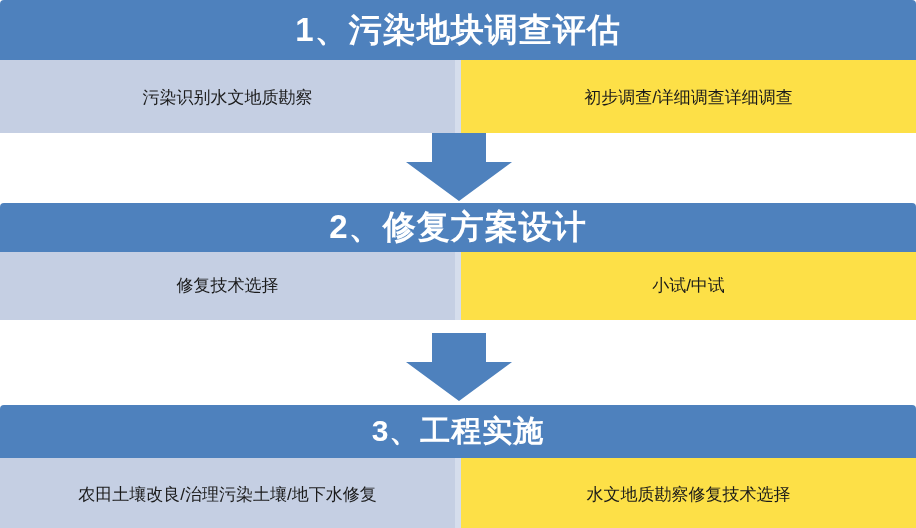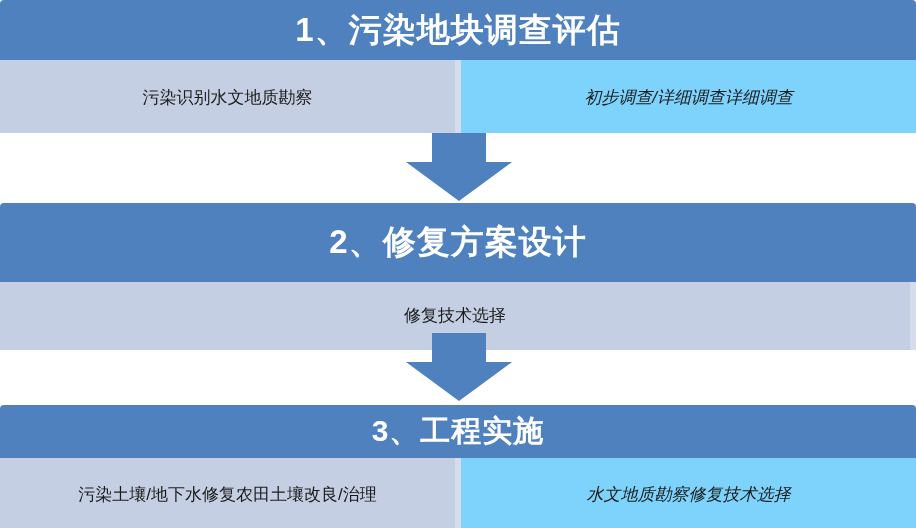--- a/index.html
+++ b/index.html
@@ -51,38 +51,38 @@
     flex: 1 1 0;
     display: flex;
     flex-direction: row;
     align-items: center;
     justify-content: center;
     color: #1a1a1a;
     font-size: 17px;
     line-height: 1.72;
   }
   .col-left  { background: #C5CFE3; }
-  .col-right { background: #7dd3fc; font-style: italic; }
+  .col-right { background: #fde047; }
   .col-divider {
     flex: 0 0 6px;
     background: #D5DDEC;
   }
   .item {
     white-space: nowrap;
   }
 
   
   #stage-1 { top: 0px; }
   #stage-1 .stage-header { height: 60px; font-size: 33px; }
   #stage-1 .stage-body   { height: 73px; }
   #stage-1 .col { padding-top: 2px; }
 
   
   #stage-2 { top: 203px; }
-  #stage-2 .stage-header { height: 79px; font-size: 33px; }
+  #stage-2 .stage-header { height: 49px; font-size: 33px; }
   #stage-2 .stage-body   { height: 68px; }
 
   
   #stage-3 { top: 405px; }
   #stage-3 .stage-header { height: 53px; font-size: 30px; }
   #stage-3 .stage-body   { height: 70px; }
   #stage-3 .col { padding-top: 4px; }
 
   
   .arrow {
@@ -121,35 +121,38 @@
     </svg>
   </div>
 
   <section class="stage" id="stage-2">
     <div class="stage-header">2、修复方案设计</div>
     <div class="stage-body">
       <div class="col col-left">
         <div class="item">修复技术选择</div>
       </div>
       <div class="col-divider"></div>
+      <div class="col col-right">
+        <div class="item">小试/中试</div>
+      </div>
     </div>
   </section>
 
   <div class="arrow" id="arrow-2">
     <svg viewBox="0 0 106 68" xmlns="http://www.w3.org/2000/svg" aria-hidden="true">
       <polygon points="26,0 80,0 80,29 106,29 53,68 0,29 26,29" fill="#4E81BD"></polygon>
     </svg>
   </div>
 
   <section class="stage" id="stage-3">
     <div class="stage-header">3、工程实施</div>
     <div class="stage-body">
       <div class="col col-left">
+        <div class="item">农田土壤改良/治理</div>
         <div class="item">污染土壤/地下水修复</div>
-        <div class="item">农田土壤改良/治理</div>
       </div>
       <div class="col-divider"></div>
       <div class="col col-right">
         <div class="item">水文地质勘察</div>
         <div class="item">修复技术选择</div>
       </div>
     </div>
   </section>
 
 </div>

